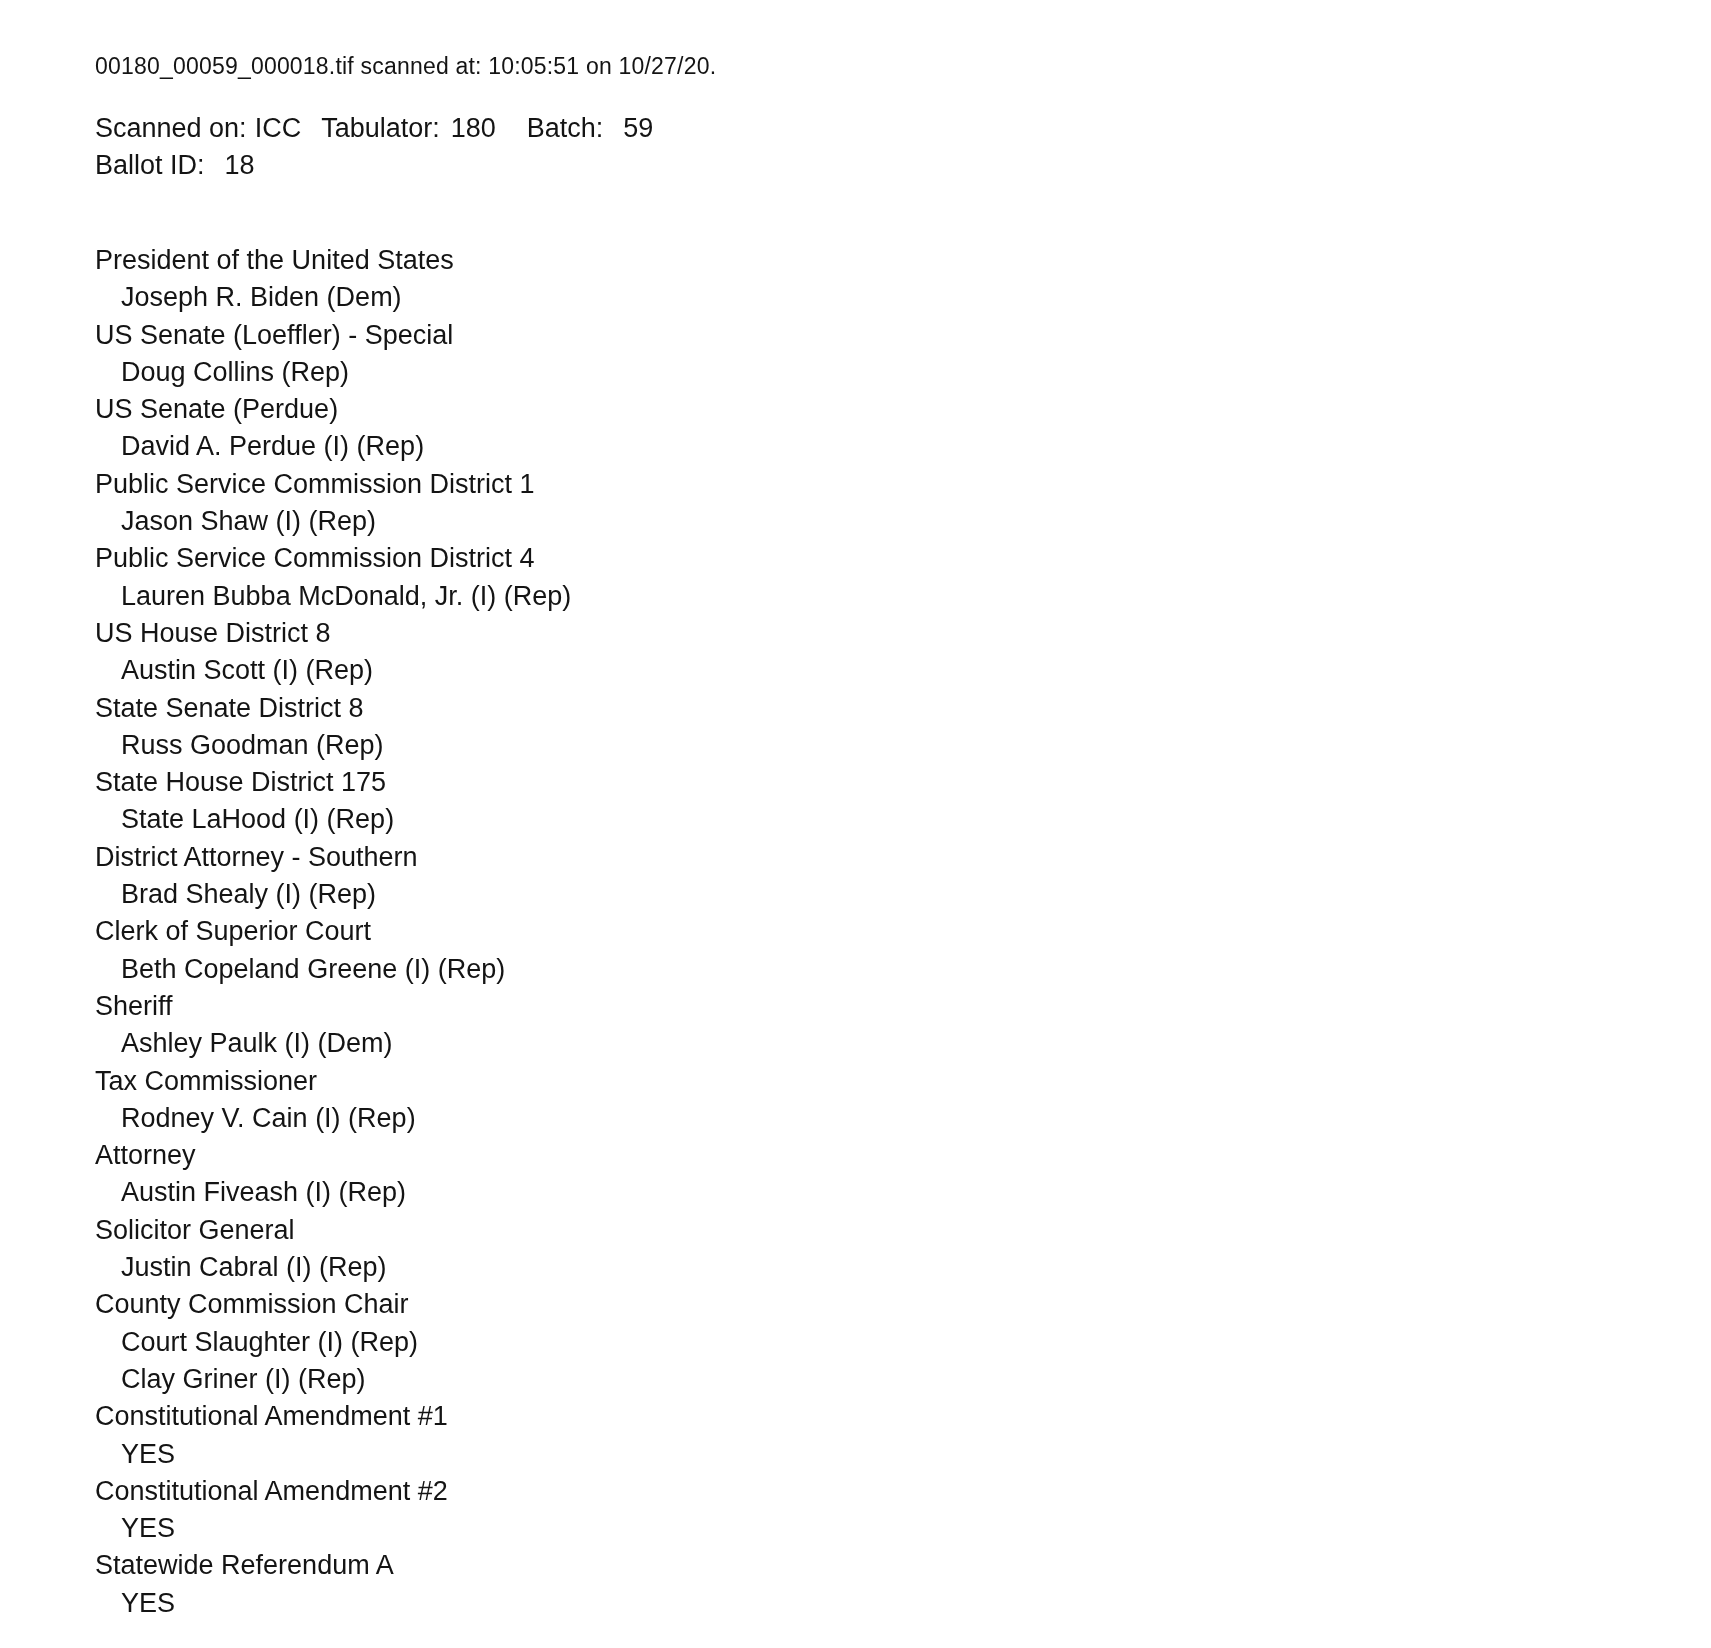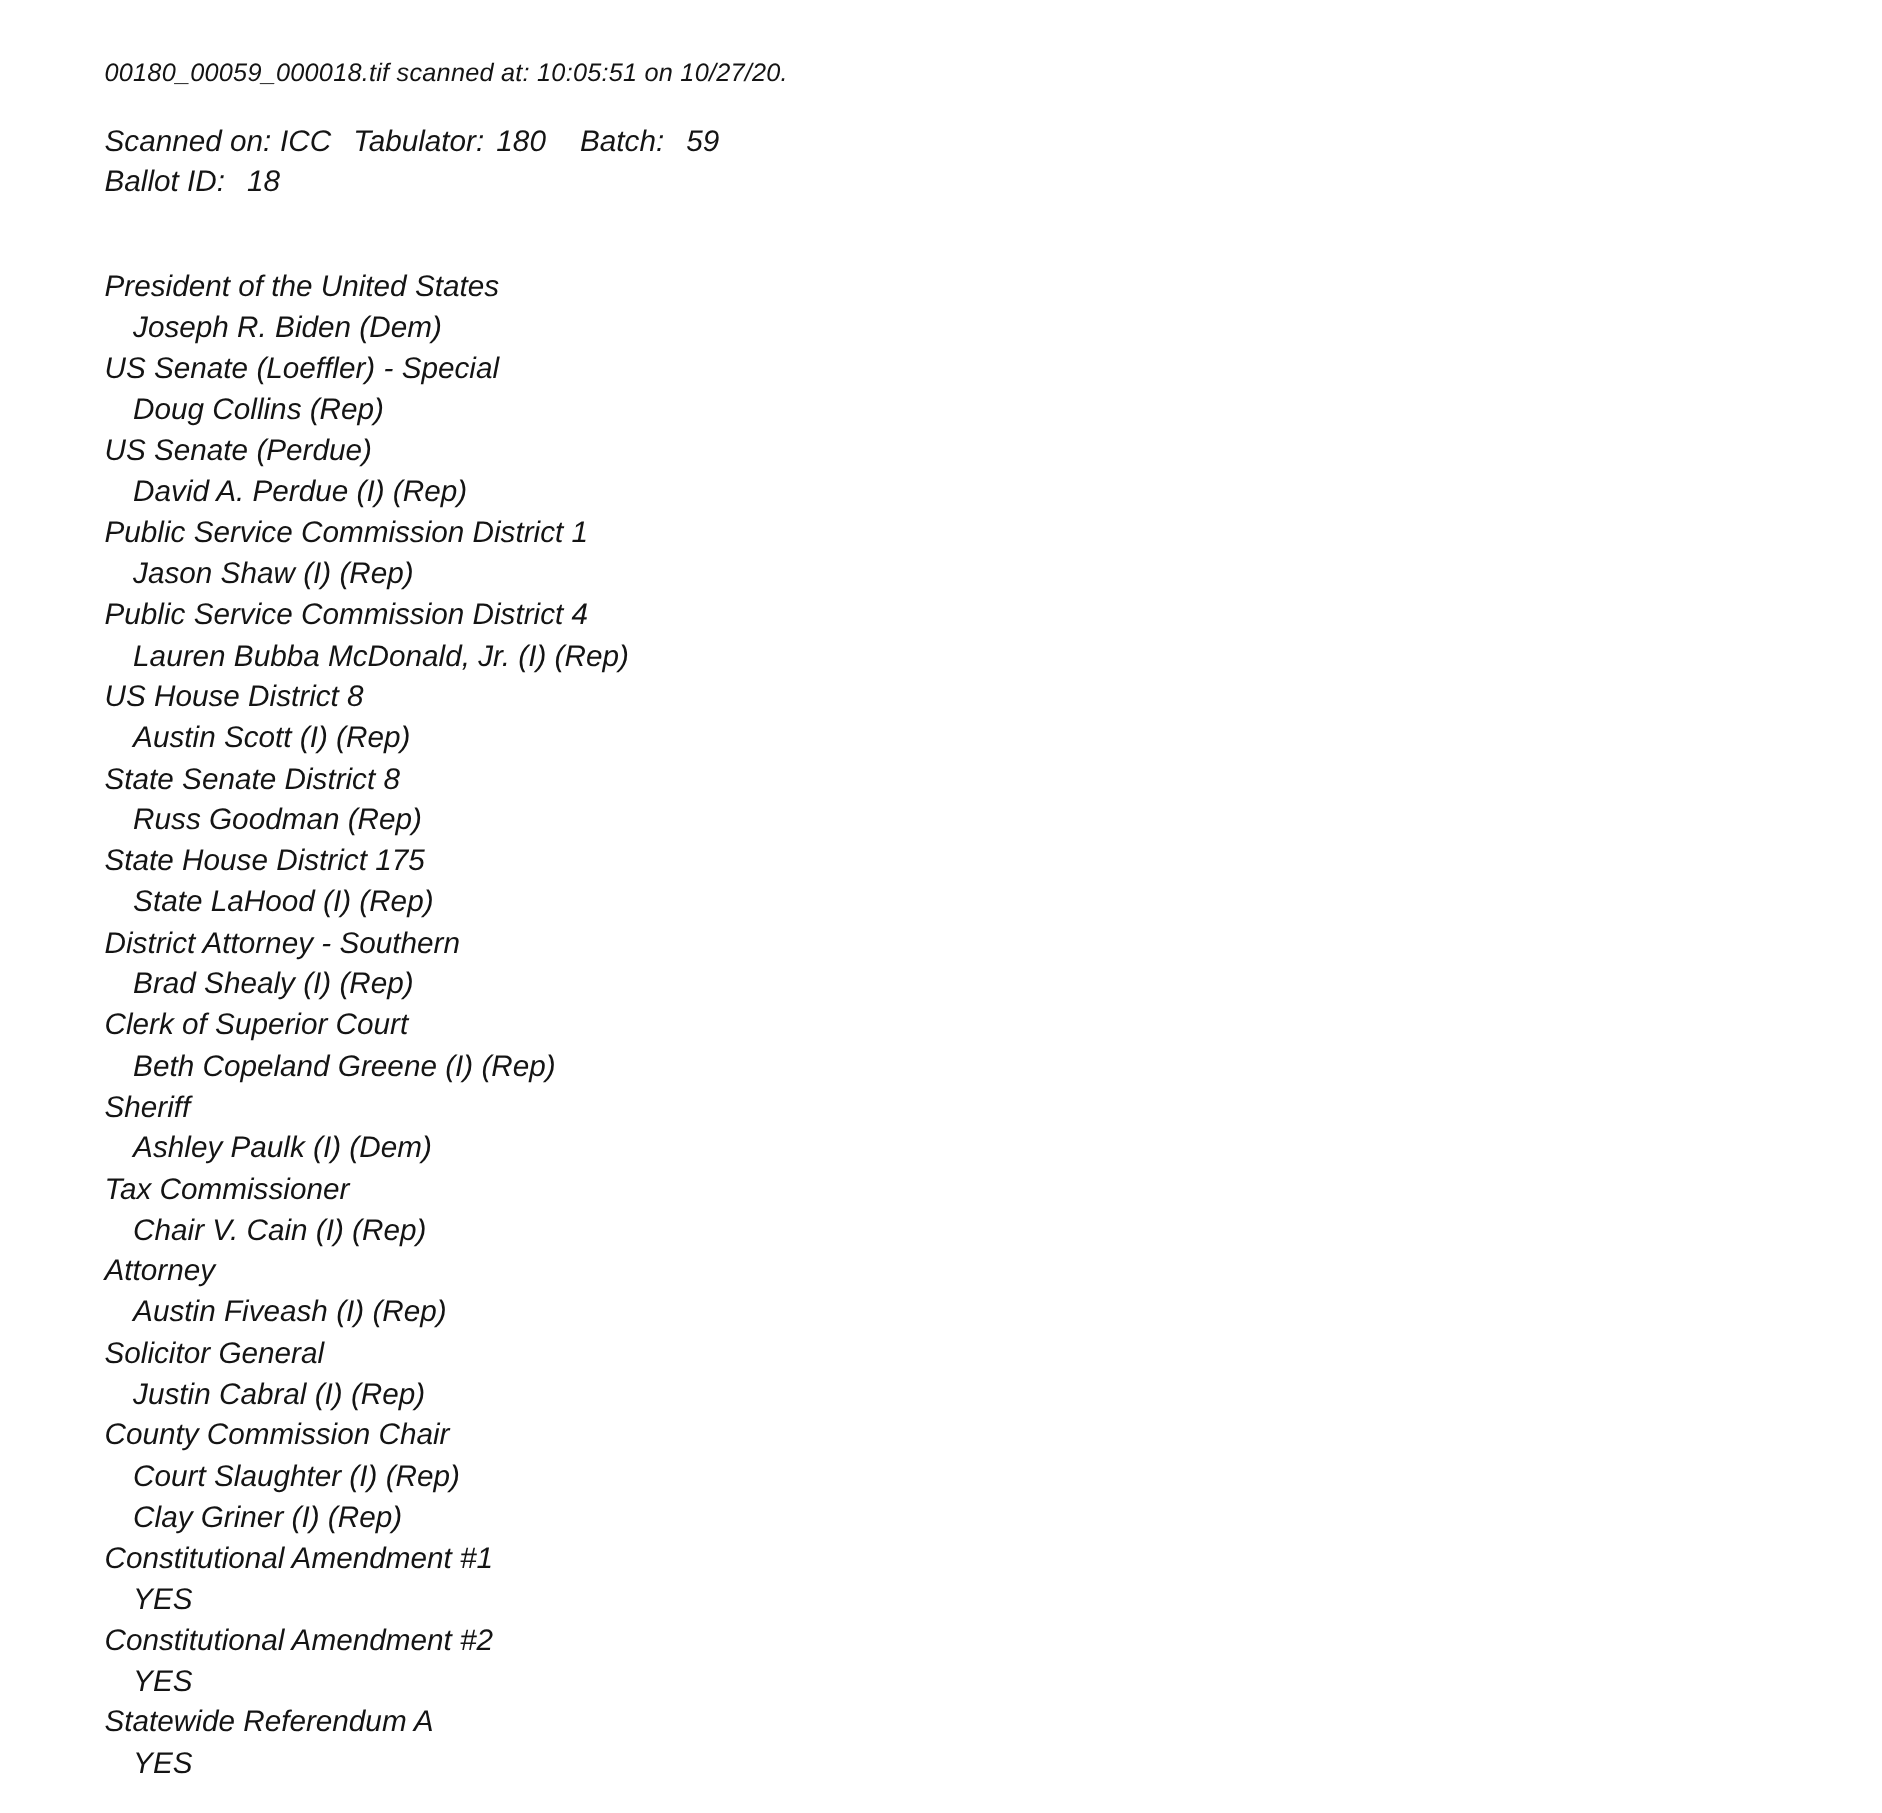--- a/index.html
+++ b/index.html
@@ -12,21 +12,20 @@
     background: #ffffff;
     color: #141414;
     font-family: "Liberation Sans", sans-serif;
     overflow: hidden;
   }
   .page {
     box-sizing: border-box;
     width: 1711px;
     height: 1632px;
     padding: 48px 40px 0 95px;
-    font-style: italic;
   }
   .file-line {
     font-size: 23px;
     line-height: 37px;
     letter-spacing: 0.2px;
     margin-bottom: 25px;
     white-space: pre;
   }
   .meta-line {
     font-size: 27px;
@@ -117,21 +116,21 @@
         <div class="choice">Beth Copeland Greene (I) (Rep)</div>
       </div>
 
       <div class="contest">
         <div class="office">Sheriff</div>
         <div class="choice">Ashley Paulk (I) (Dem)</div>
       </div>
 
       <div class="contest">
         <div class="office">Tax Commissioner</div>
-        <div class="choice">Chair V. Cain (I) (Rep)</div>
+        <div class="choice">Rodney V. Cain (I) (Rep)</div>
       </div>
 
       <div class="contest">
         <div class="office">Attorney</div>
         <div class="choice">Austin Fiveash (I) (Rep)</div>
       </div>
 
       <div class="contest">
         <div class="office">Solicitor General</div>
         <div class="choice">Justin Cabral (I) (Rep)</div>

